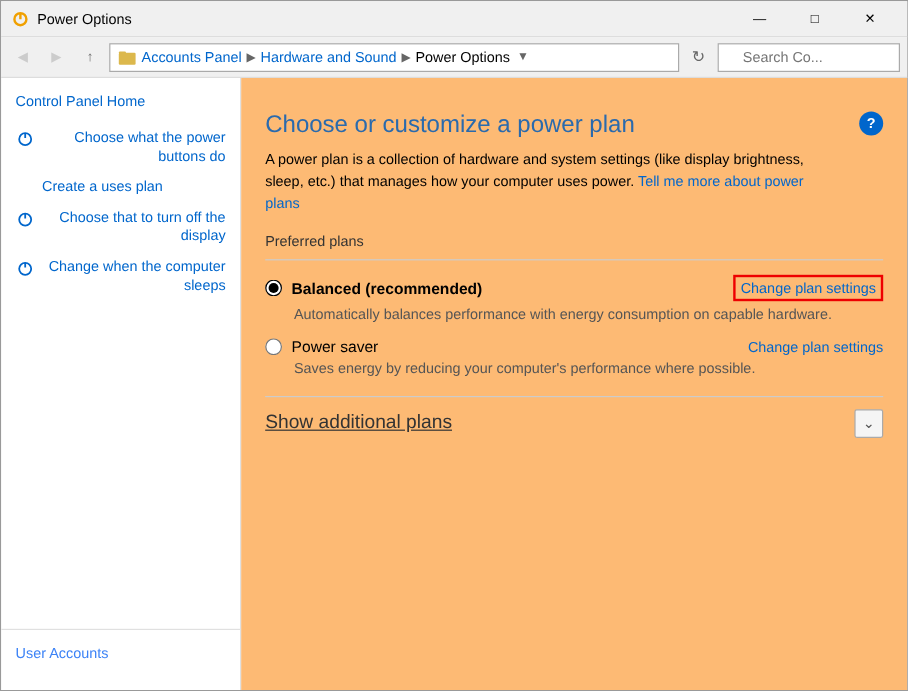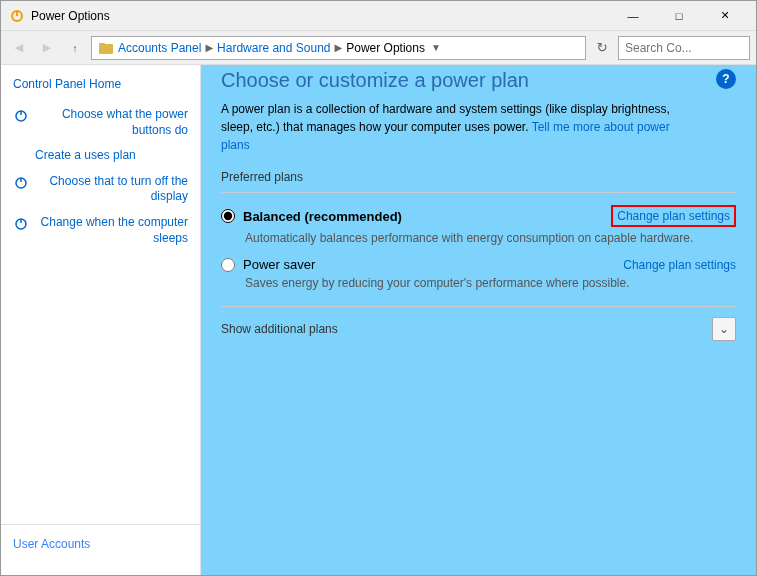--- a/index.html
+++ b/index.html
@@ -18,61 +18,61 @@
     
     .toolbar { height: 34px; background: #f0f0f0; display: flex; align-items: center; padding: 0 6px; border-bottom: 1px solid #ddd; flex-shrink: 0; gap: 4px; }
     .toolbar-nav-btn { width: 24px; height: 24px; border: none; background: transparent; cursor: pointer; display: flex; align-items: center; justify-content: center; color: #666; font-size: 11px; border-radius: 2px; }
     .toolbar-nav-btn.disabled { color: #ccc; cursor: default; }
     .breadcrumb-bar { flex: 1; height: 24px; background: #fff; border: 1px solid #aaa; display: flex; align-items: center; padding: 0 6px; gap: 4px; font-size: 12px; color: #000; }
     .breadcrumb-item { color: #0066cc; cursor: pointer; }
     .breadcrumb-sep { color: #666; font-size: 10px; }
     .breadcrumb-current { color: #000; }
     .breadcrumb-dropdown { border: none; background: transparent; cursor: pointer; color: #666; font-size: 10px; padding: 0 2px; }
     .refresh-btn { width: 24px; height: 24px; border: none; background: transparent; cursor: pointer; display: flex; align-items: center; justify-content: center; color: #666; }
-    .search-box { width: 132px; height: 24px; border: 1px solid #aaa; background: #fff; display: flex; align-items: center; padding: 0 6px; gap: 4px; }
+    .search-box { width: 152px; height: 24px; border: 1px solid #aaa; background: #fff; display: flex; align-items: center; padding: 0 20px; gap: 4px; }
     .search-box input { border: none; outline: none; font-size: 12px; flex: 1; color: #999; background: transparent; }
     .help-btn { width: 20px; height: 20px; background: #0066cc; border-radius: 50%; color: #fff; border: none; cursor: pointer; font-size: 12px; font-weight: bold; display: flex; align-items: center; justify-content: center; }
 
     
     .content { display: flex; flex: 1; overflow: hidden; }
 
     
     .sidebar { width: 200px; background: #fff; border-right: 1px solid #e0e0e0; padding: 12px 0; flex-shrink: 0; display: flex; flex-direction: column; justify-content: space-between; }
     .sidebar-top { padding: 0 12px; }
     .sidebar-home { color: #0066cc; font-size: 12px; cursor: pointer; margin-bottom: 16px; display: block; }
     .sidebar-nav { display: flex; flex-direction: column; gap: 0; }
     .sidebar-link { display: flex; align-items: flex-start; gap: 6px; color: #0066cc; font-size: 12px; cursor: pointer; margin-bottom: 10px; line-height: 1.3; text-align: right; }
     .sidebar-link-icon { width: 16px; height: 16px; flex-shrink: 0; margin-top: 1px; }
     .sidebar-bottom { padding: 12px; border-top: 1px solid #e0e0e0; }
     .see-also { font-size: 12px; color: #666; margin-bottom: 6px; }
     .see-also-link { color: #3b82f6; font-size: 12px; cursor: pointer; }
 
     
-    .main { flex: 1; padding: 4px 20px; overflow-y: auto; background: #7dd3fc; }
+    .main { flex: 1; padding: 28px 20px; overflow-y: auto; background: #fdba74; }
     .main-header-row { display: flex; justify-content: space-between; align-items: flex-start; }
     .main-title { font-size: 20px; color: #2a6aad; font-weight: 300; margin-bottom: 8px; }
     .main-desc { font-size: 12px; color: #000; line-height: 1.5; margin-bottom: 16px; max-width: 480px; }
     .main-desc a { color: #0066cc; text-decoration: none; }
 
     .section-label { font-size: 12px; color: #333; margin-bottom: 8px; font-weight: 400; }
     .divider { border: none; border-top: 1px solid #ccc; margin-bottom: 12px; }
 
     .plan-option { margin-bottom: 12px; }
     .plan-option-header { display: flex; align-items: center; justify-content: space-between; margin-bottom: 4px; }
     .plan-option-left { display: flex; align-items: center; gap: 8px; }
     .plan-name { font-size: 13px; font-weight: 600; color: #000; }
     .plan-desc { font-size: 12px; color: #555; padding-left: 24px; }
 
     .change-plan-link { color: #0066cc; font-size: 12px; cursor: pointer; text-decoration: none; }
     .change-plan-link.highlighted { border: 2px solid #e00; padding: 2px 4px; color: #0066cc; }
 
     .radio-btn { width: 14px; height: 14px; accent-color: #000; cursor: pointer; }
 
     .show-additional { display: flex; align-items: center; justify-content: space-between; margin-top: 16px; border-top: 1px solid #ccc; padding-top: 10px; }
-    .show-additional-label { font-size: 12px; color: #333; }
+    .show-additional-label { font-size: 16px; color: #333; text-decoration: underline; }
     .chevron-btn { width: 24px; height: 24px; border: 1px solid #aaa; background: #f5f5f5; cursor: pointer; display: flex; align-items: center; justify-content: center; font-size: 12px; color: #555; border-radius: 2px; }
 
     
     .power-icon-svg { width: 16px; height: 16px; }
   </style>
 </head>
 <body>
 
 <div class="window">
 

